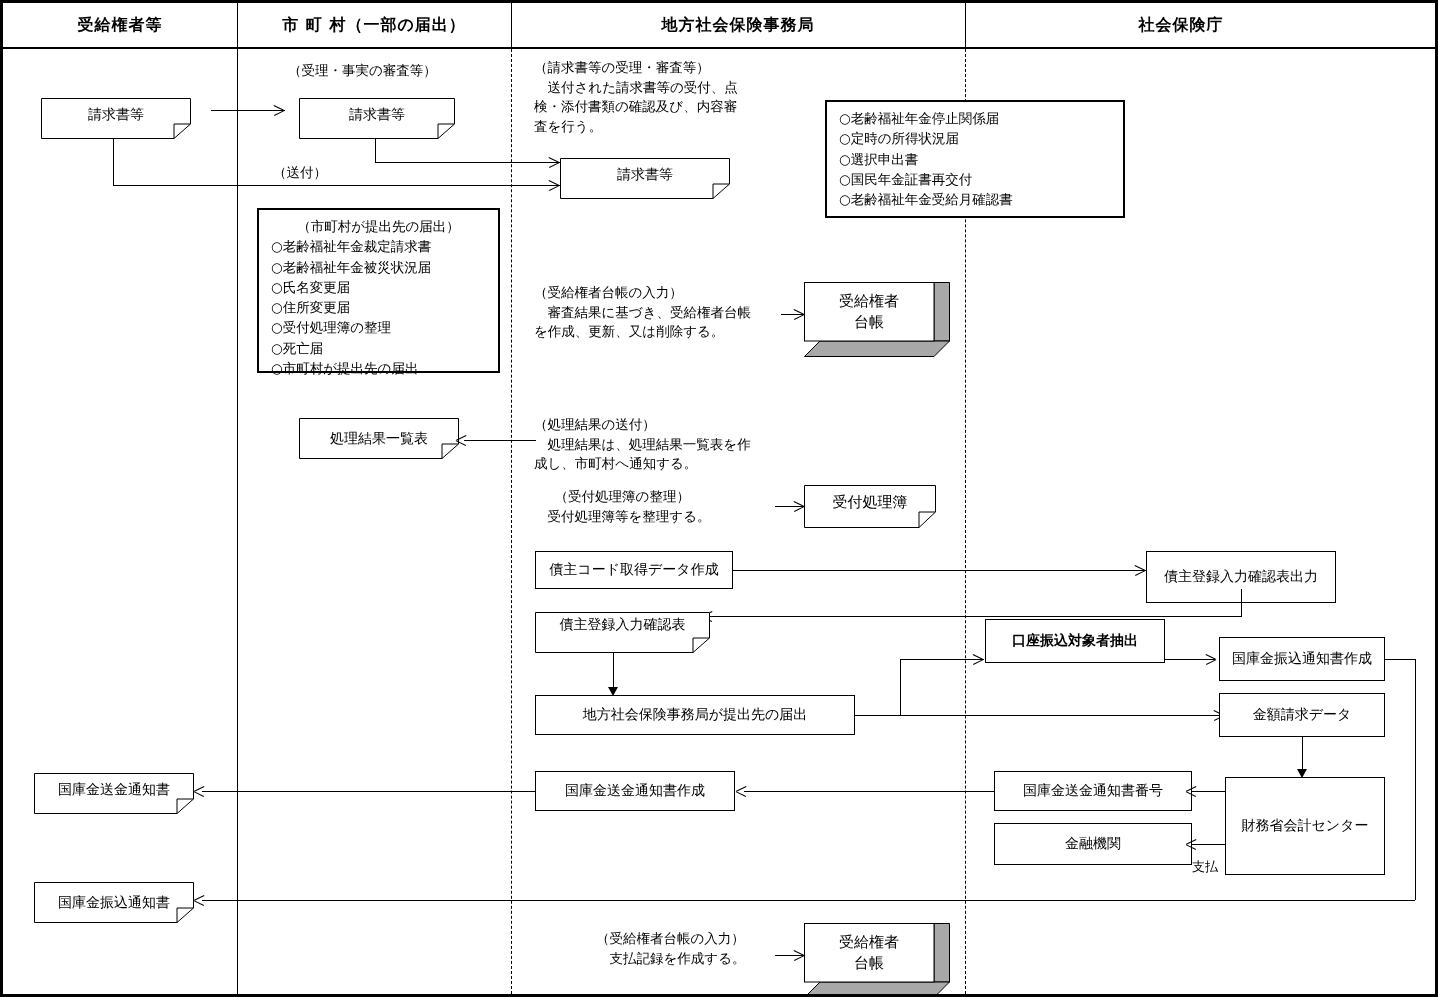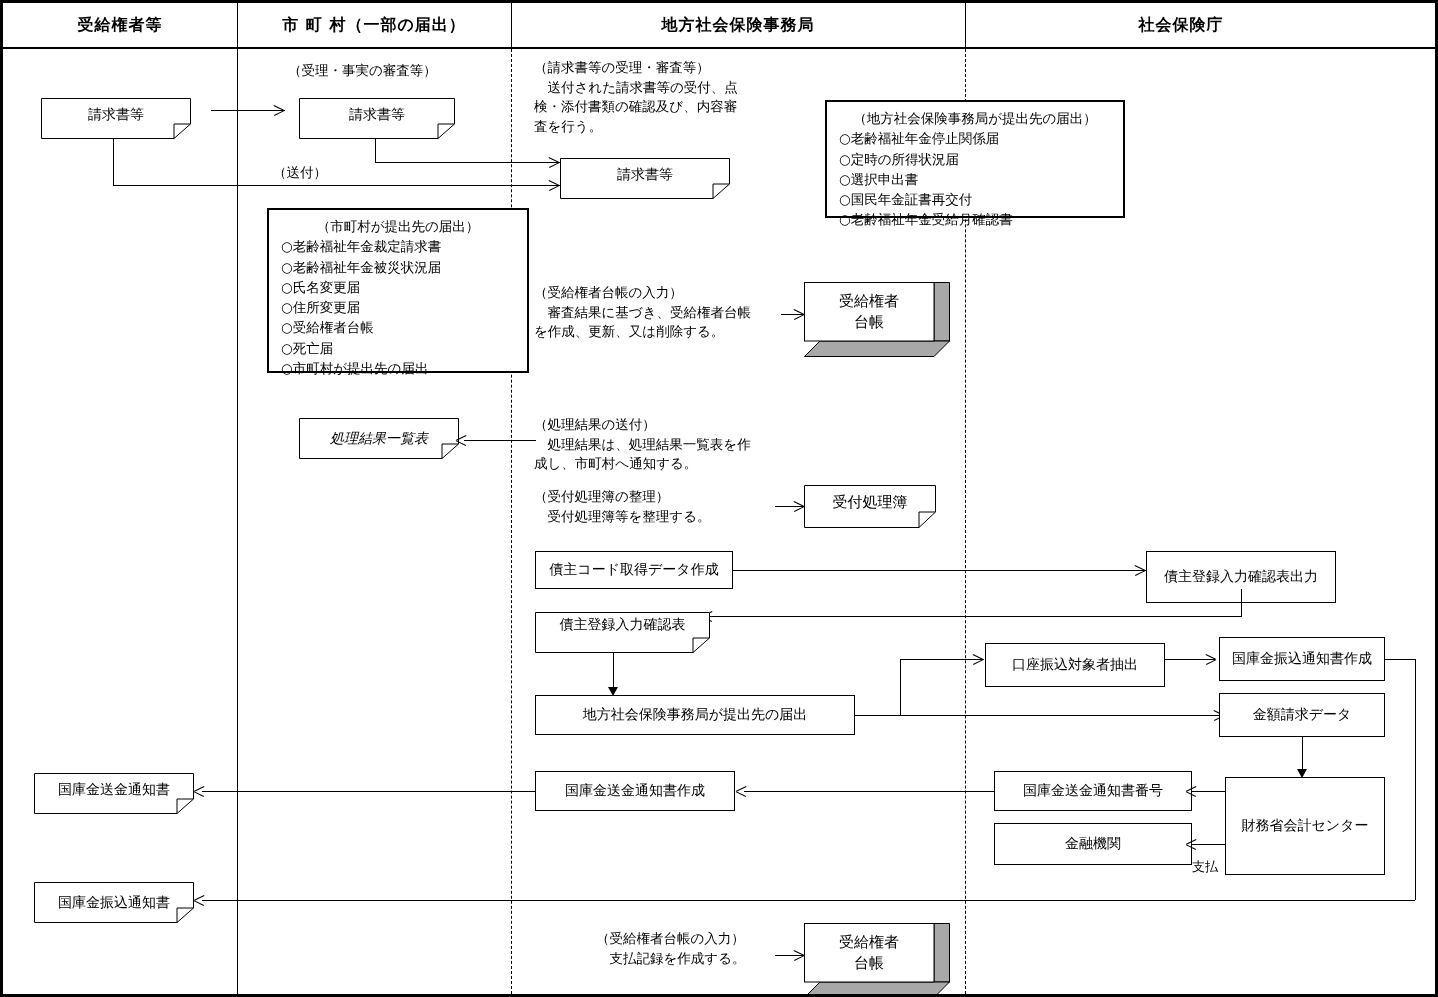--- a/index.html
+++ b/index.html
@@ -115,35 +115,34 @@
   </div>
 
   <div class="v" style="left:372px;top:136px;height:23px;"></div>
   <div class="h" style="left:372px;top:159px;width:185px;"></div>
   <div class="oar" style="left:546px;top:154px;">
     <i style="transform-origin:0 0;transform:rotate(26deg);"></i>
     <i style="transform-origin:0 0;transform:rotate(-26deg);top:10px;"></i>
   </div>
 
   <div class="listbox" style="left:822px;top:97px;width:300px;height:118px;">
-    <span class="lb-title">（地方社会保険事務局が提出先の届出）</span>
     <span class="lb-item">○老齢福祉年金停止関係届</span>
     <span class="lb-item">○定時の所得状況届</span>
     <span class="lb-item">○選択申出書</span>
     <span class="lb-item">○国民年金証書再交付</span>
     <span class="lb-item">○老齢福祉年金受給月確認書</span>
   </div>
 
-  <div class="listbox" style="left:264px;top:205px;width:262px;height:165px;">
+  <div class="listbox" style="left:254px;top:205px;width:243px;height:165px;">
     <span class="lb-title">（市町村が提出先の届出）</span>
     <span class="lb-item">○老齢福祉年金裁定請求書</span>
     <span class="lb-item">○老齢福祉年金被災状況届</span>
     <span class="lb-item">○氏名変更届</span>
     <span class="lb-item">○住所変更届</span>
-    <span class="lb-item">○受給権者台帳</span>
+    <span class="lb-item">○受付処理簿の整理</span>
     <span class="lb-item">○死亡届</span>
     <span class="lb-item">○市町村が提出先の届出</span>
   </div>
 
   <div class="txt" style="left:531px;top:280px;">（受給権者台帳の入力）
 　審査結果に基づき、受給権者台帳
 を作成、更新、又は削除する。</div>
   <div class="h" style="left:778px;top:311px;width:24px;"></div>
   <div class="oar" style="left:791px;top:306px;">
     <i style="transform-origin:0 0;transform:rotate(26deg);"></i>
@@ -158,32 +157,32 @@
     </svg>
     <div style="position:absolute;left:0;top:0;width:130px;height:59px;display:flex;align-items:center;justify-content:center;text-align:center;font-size:15px;line-height:1.35;white-space:pre;">受給権者
 台帳</div>
   </div>
 
   <div class="doc" style="left:296px;top:415px;width:160px;height:41px;">
     <svg width="160" height="41" viewBox="0 0 160 41" style="position:absolute;left:0;top:0;">
       <path d="M0.5,0.5 H159.5 V26 L143,40.5 H0.5 Z" fill="#fff" stroke="#000"></path>
       <path d="M159.5,26 H143 V40.5" fill="none" stroke="#000"></path>
     </svg>
-    <span style="position:relative;font-style:italic;">処理結果一覧表</span>
+    <span style="position:relative;">処理結果一覧表</span>
   </div>
   <div class="h" style="left:461px;top:437px;width:72px;"></div>
   <div class="oar" style="left:452px;top:432px;">
     <i style="transform-origin:11px 0;transform:rotate(-26deg);"></i>
     <i style="transform-origin:11px 0;transform:rotate(26deg);top:10px;"></i>
   </div>
   <div class="txt" style="left:531px;top:412px;">（処理結果の送付）
 　処理結果は、処理結果一覧表を作
 成し、市町村へ通知する。</div>
 
-  <div class="txt" style="left:531px;top:484px;">（受付処理簿の整理）
+  <div class="txt" style="left:531px;top:484px;text-align:center;">（受付処理簿の整理）
 　受付処理簿等を整理する。</div>
   <div class="h" style="left:772px;top:503px;width:30px;"></div>
   <div class="oar" style="left:791px;top:498px;">
     <i style="transform-origin:0 0;transform:rotate(26deg);"></i>
     <i style="transform-origin:0 0;transform:rotate(-26deg);top:10px;"></i>
   </div>
   <div class="doc" style="left:801px;top:482px;width:132px;height:43px;">
     <svg width="132" height="43" viewBox="0 0 132 43" style="position:absolute;left:0;top:0;">
       <path d="M0.5,0.5 H131.5 V27 L115,42.5 H0.5 Z" fill="#fff" stroke="#000"></path>
       <path d="M131.5,27 H115 V42.5" fill="none" stroke="#000"></path>
@@ -230,21 +229,21 @@
   <div class="h" style="left:897px;top:656px;width:84px;"></div>
   <div class="oar" style="left:970px;top:651px;">
     <i style="transform-origin:0 0;transform:rotate(26deg);"></i>
     <i style="transform-origin:0 0;transform:rotate(-26deg);top:10px;"></i>
   </div>
   <div class="oar" style="left:1211px;top:707px;">
     <i style="transform-origin:0 0;transform:rotate(26deg);"></i>
     <i style="transform-origin:0 0;transform:rotate(-26deg);top:10px;"></i>
   </div>
 
-  <div class="box" style="left:982px;top:640px;width:180px;height:44px;">
+  <div class="box" style="left:982px;top:616px;width:180px;height:44px;font-weight:bold;">
     <span>口座振込対象者抽出</span>
   </div>
   <div class="h" style="left:1162px;top:656px;width:50px;"></div>
   <div class="oar" style="left:1203px;top:651px;">
     <i style="transform-origin:0 0;transform:rotate(26deg);"></i>
     <i style="transform-origin:0 0;transform:rotate(-26deg);top:10px;"></i>
   </div>
 
   <div class="box" style="left:1216px;top:634px;width:166px;height:44px;">
     <span>国庫金振込通知書作成</span>

